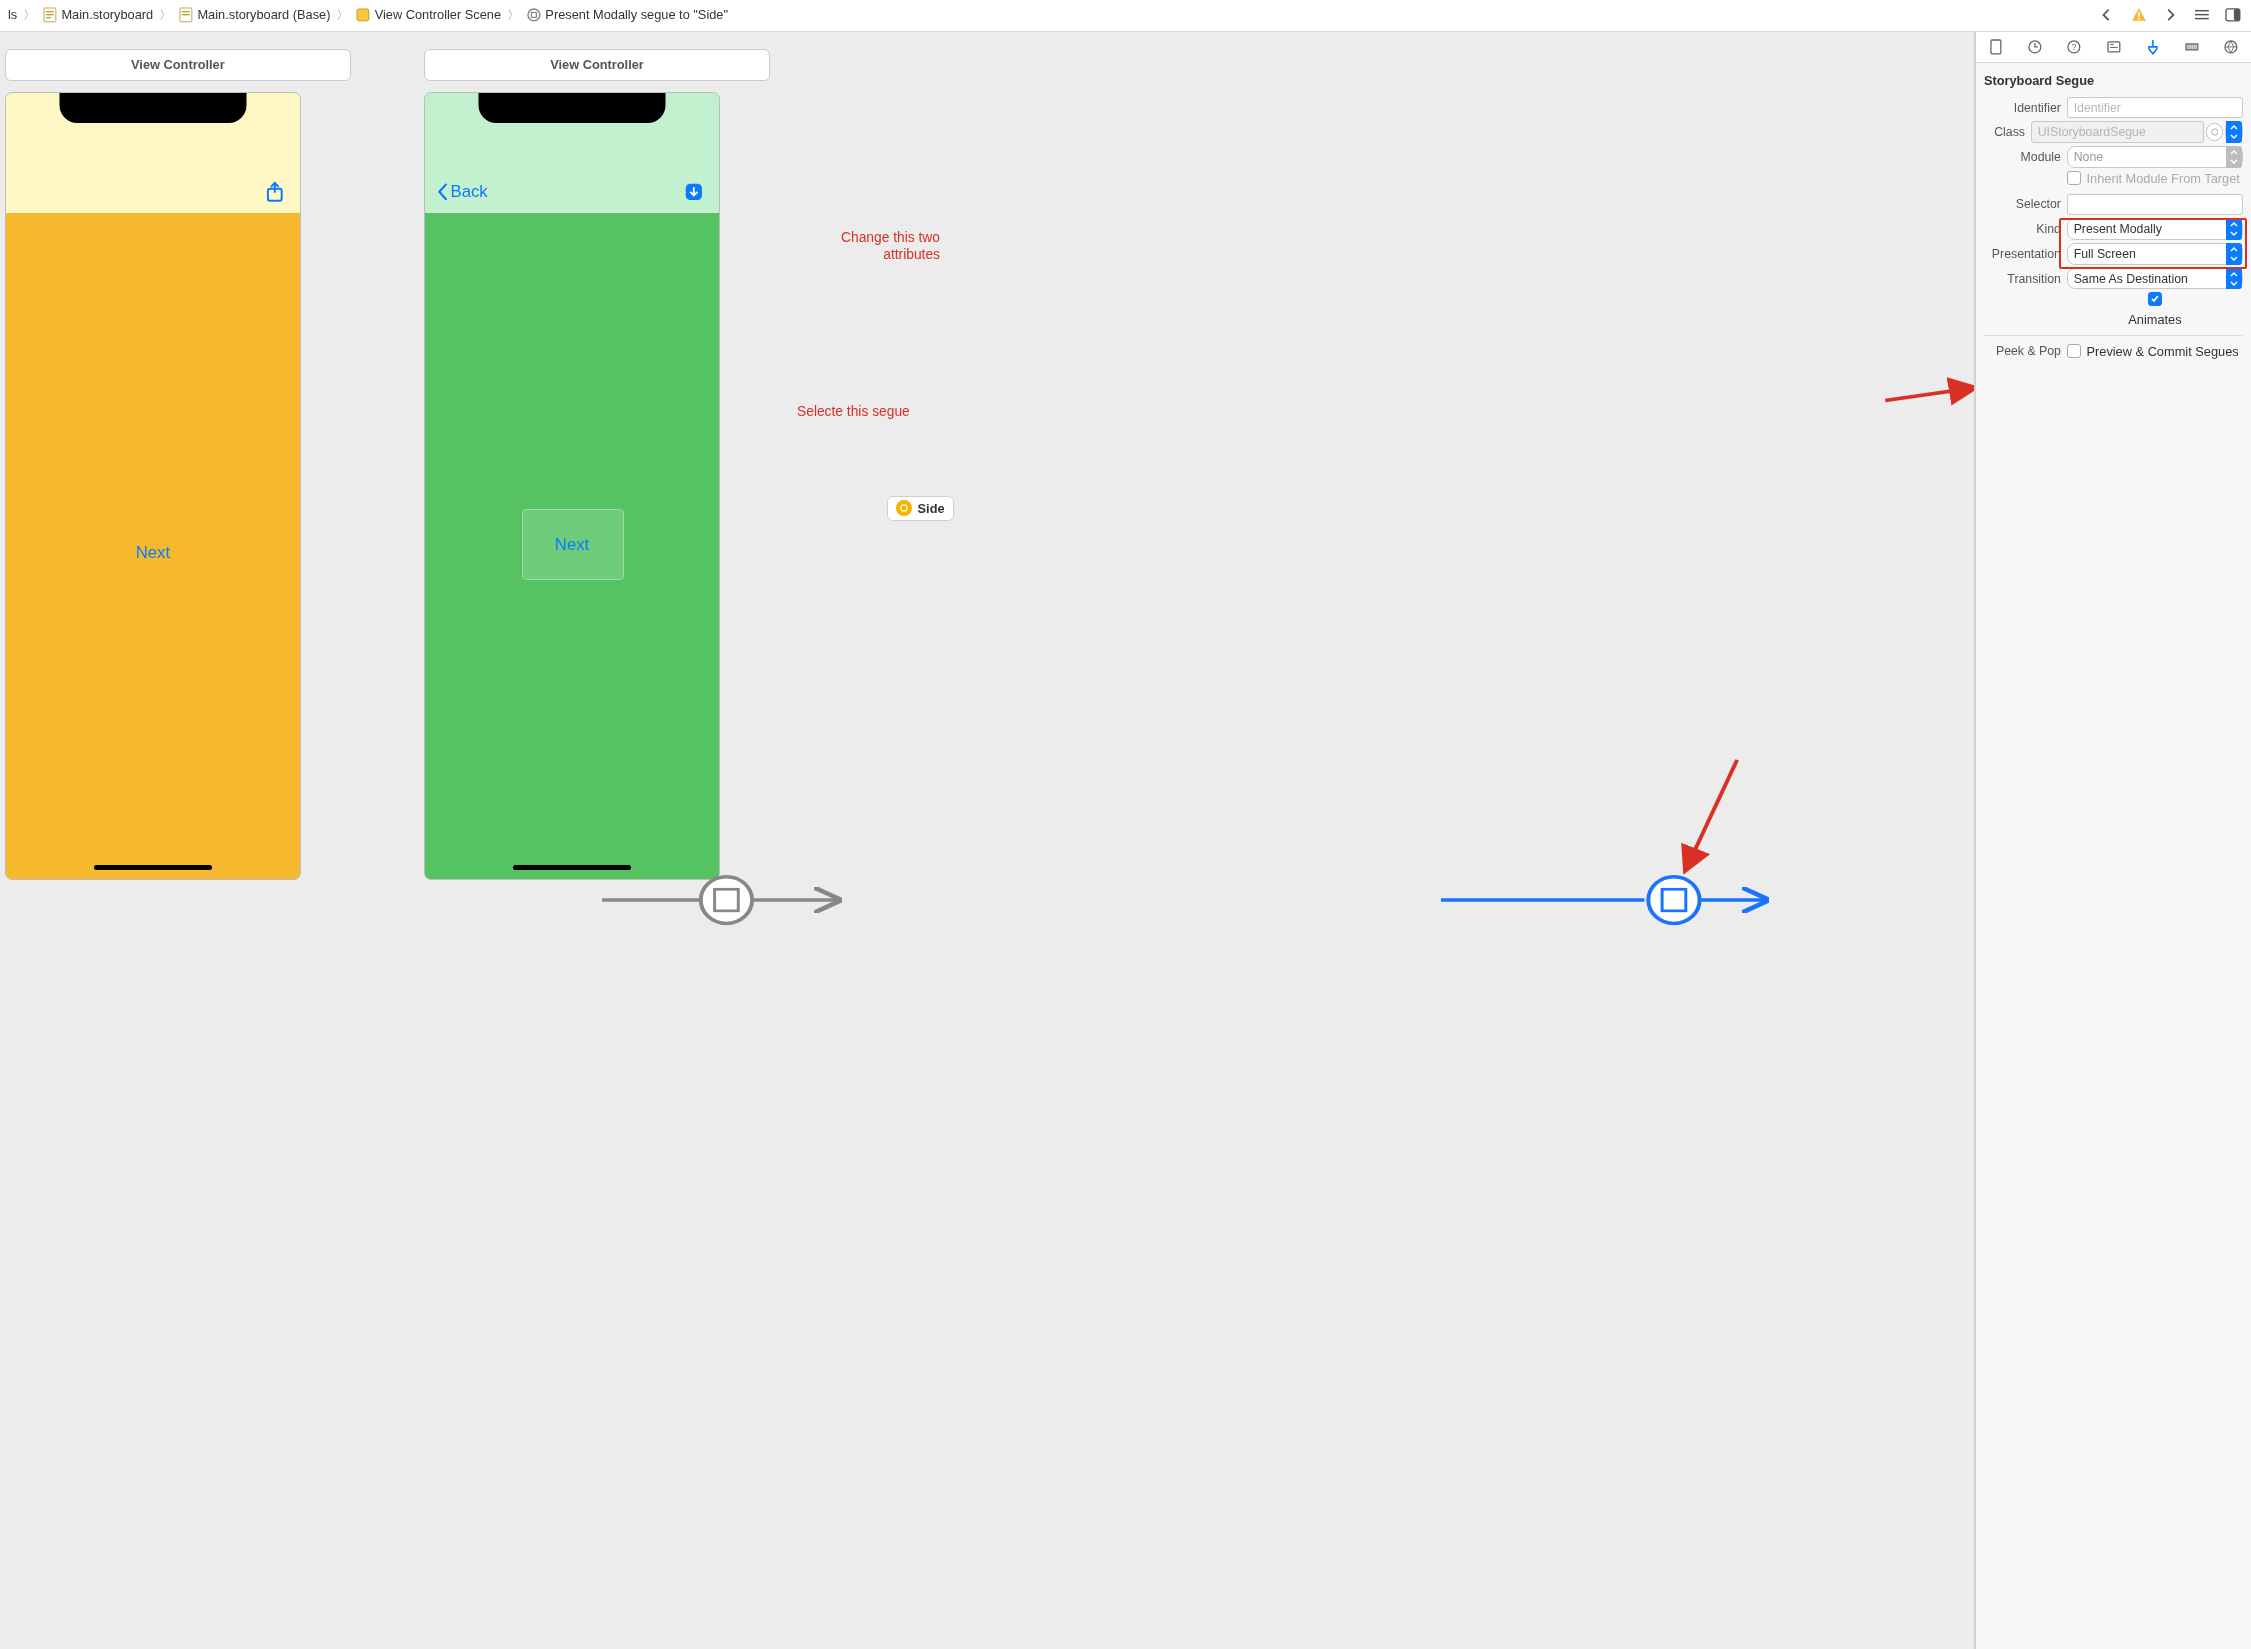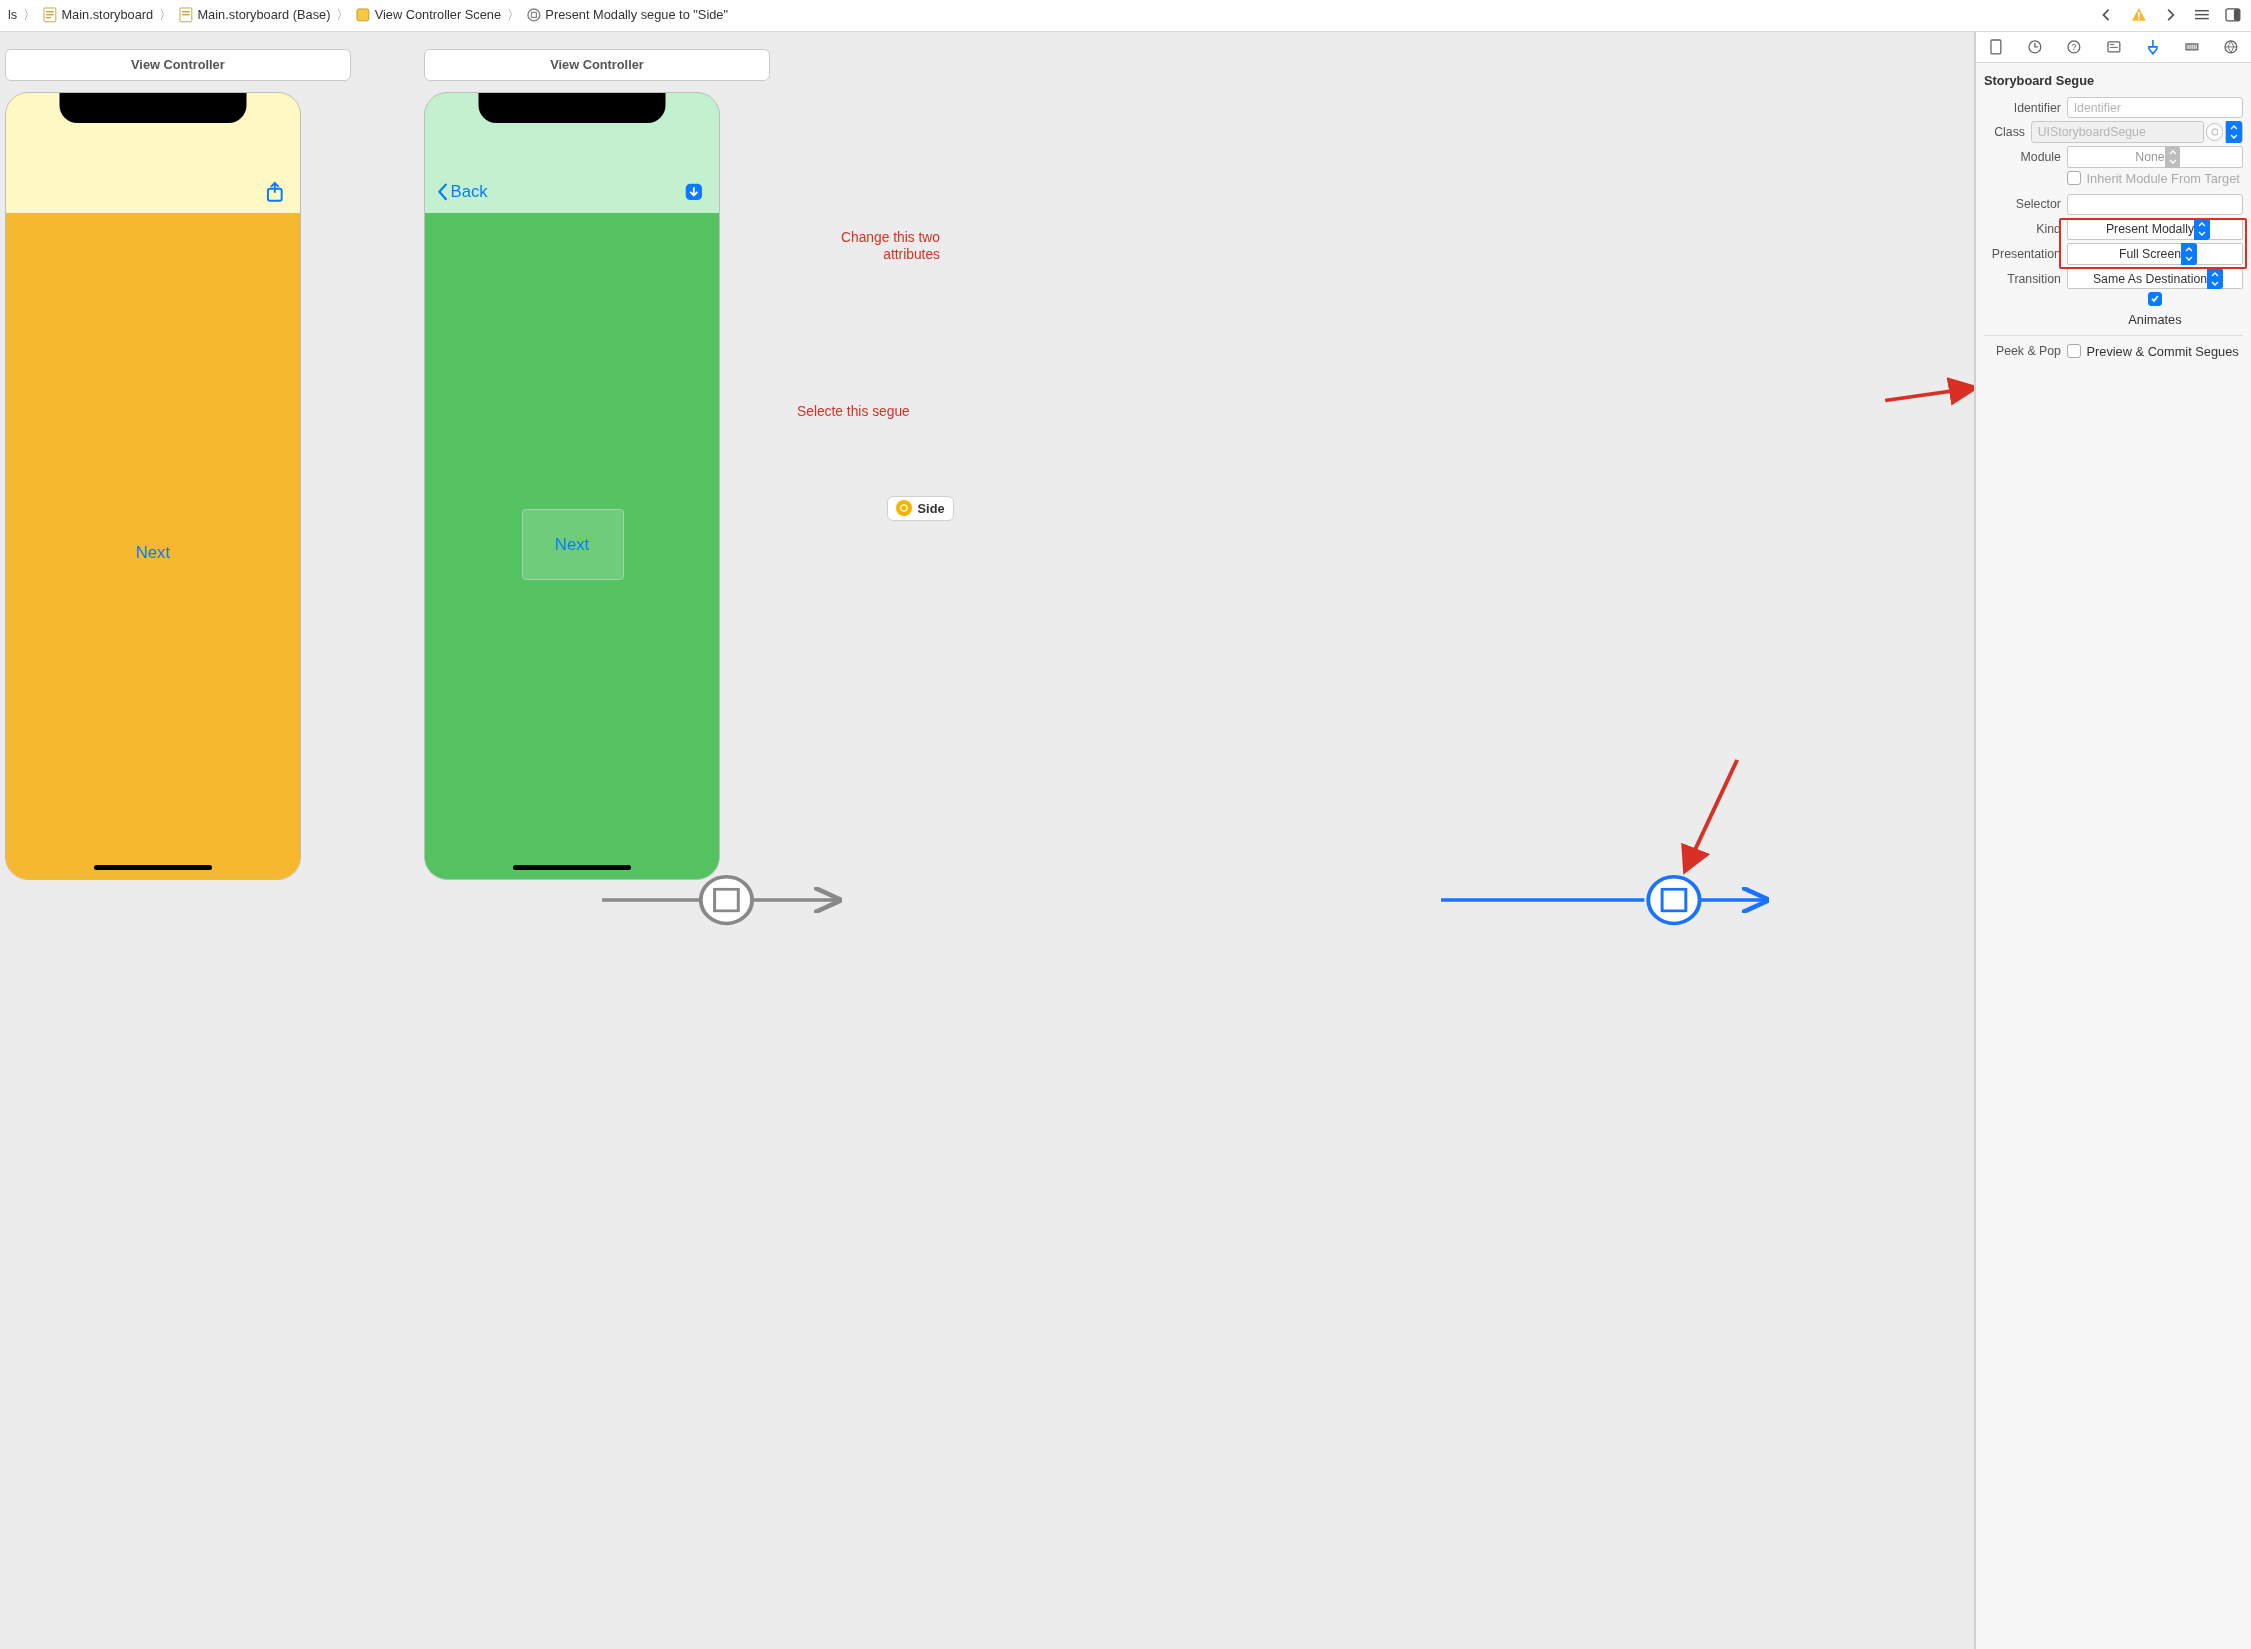--- a/index.html
+++ b/index.html
@@ -16,21 +16,21 @@
   .topbar-btn { width: 19.7px; height: 19.7px; display: inline-flex; align-items: center; justify-content: center; color: #555; cursor: pointer; }
 
   
   .workspace { flex: 1; display: flex; overflow: hidden; }
   .canvas-wrap { flex: 1; position: relative; background: #ececec; overflow: hidden; border-right: 1px solid #d0d0d0; }
   .canvas { position: absolute; inset: 0; }
 
   
   .scene { position: absolute; width: 346px; }
   .scene-title { height: 31.5px; background: #fff; border: 1px solid #c9c9c9; border-radius: 5.9px; display: flex; align-items: center; justify-content: center; font-weight: 600; color: #555; margin-bottom: 11.8px; }
-  .phone { width: 296px; height: 788px; background: #fff; border: 1px solid #bdbdbd; border-radius: 23px; position: relative; overflow: hidden; }
+  .phone { width: 296px; height: 788px; background: #fff; border: 1px solid #bdbdbd; border-radius: 7px; position: relative; overflow: hidden; }
   .notch { position: absolute; top: 0; left: 50%; transform: translateX(-50%); width: 187px; height: 29.6px; background: #000; border-bottom-left-radius: 17.7px; border-bottom-right-radius: 17.7px; }
   .home-ind { position: absolute; bottom: 9.9px; left: 50%; transform: translateX(-50%); width: 118px; height: 4.9px; background: #000; border-radius: 3px; }
   .screen { position: absolute; inset: 0; }
   .statusbar { height: 77px; }
   .navbar { height: 43px; display: flex; align-items: center; justify-content: space-between; padding: 0 11.8px; }
   .navbar-left { display: flex; align-items: center; gap: 2px; color: #0a7aff; font-size: 16.7px; }
   .icon-btn { width: 27.6px; height: 27.6px; display: inline-flex; align-items: center; justify-content: center; cursor: pointer; }
   .screen-body { position: absolute; top: 120px; left: 0; right: 0; bottom: 0; }
   .center-btn { position: absolute; left: 50%; transform: translateX(-50%); color: #0a7aff; font-size: 16.7px; cursor: pointer; }
   .container-box { position: absolute; border: 1px solid #a5d6a7; border-radius: 3.9px; background: rgba(255,255,255,0.15); }
@@ -62,21 +62,21 @@
   .insp-tab { width: 23.6px; height: 23.6px; display: inline-flex; align-items: center; justify-content: center; color: #666; cursor: pointer; }
   .insp-tab.active { color: #0a7aff; }
   .insp-body { padding: 5.9px 7.9px 11.8px 7.9px; overflow-y: auto; }
   .insp-section-title { font-weight: 700; padding: 3.9px 0 5.9px 0; }
   .form-row { display: flex; align-items: center; gap: 5.9px; margin: 3px 0; }
   .form-row label { width: 77px; text-align: right; color: #555; font-size: 12.3px; }
   .form-row .field { flex: 1; display: flex; align-items: center; gap: 2px; }
   .txt { flex: 1; height: 21.7px; border: 1px solid #c8c8c8; border-radius: 3px; padding: 0 5.9px; background: #fff; font-size: 12.3px; }
   .txt::placeholder { color: #b5b5b5; }
   .txt.disabled { background: #f0f0f0; color: #b5b5b5; }
-  .sel { flex: 1; height: 21.7px; border: 1px solid #c8c8c8; border-radius: 2px; background: #fff; display: flex; align-items: center; justify-content: center; padding: 0 0 0 5.9px; font-size: 12.3px; cursor: default; }
+  .sel { flex: 1; height: 21.7px; border: 1px solid #c8c8c8; border-radius: 8px; background: #fff; display: flex; align-items: center; justify-content: space-between; padding: 0 0 0 5.9px; font-size: 12.3px; cursor: default; }
   .sel.disabled { color: #999; }
   .sel .stepper { width: 15.8px; height: 21.7px; background: #0a7aff; border-top-right-radius: 3px; border-bottom-right-radius: 3px; display: flex; flex-direction: column; align-items: center; justify-content: center; }
   .sel .stepper.gray { background: #bdbdbd; }
   .sel .stepper svg { width: 7.9px; height: 7.9px; }
   .round-btn { width: 17.7px; height: 17.7px; border-radius: 50%; border: 1px solid #c0c0c0; background: #fff; display: inline-flex; align-items: center; justify-content: center; color: #888; cursor: pointer; }
   .chk { width: 13.8px; height: 13.8px; border: 1px solid #aaa; border-radius: 3px; background: #fff; display: inline-flex; align-items: center; justify-content: center; }
   .chk.checked { background: #0a7aff; border-color: #0a7aff; }
   .insp-div { border-top: 1px solid #ddd; margin: 7.9px 0; }
   .highlight-box { position: absolute; border: 2px solid #d93025; border-radius: 2px; pointer-events: none; }
 </style>

